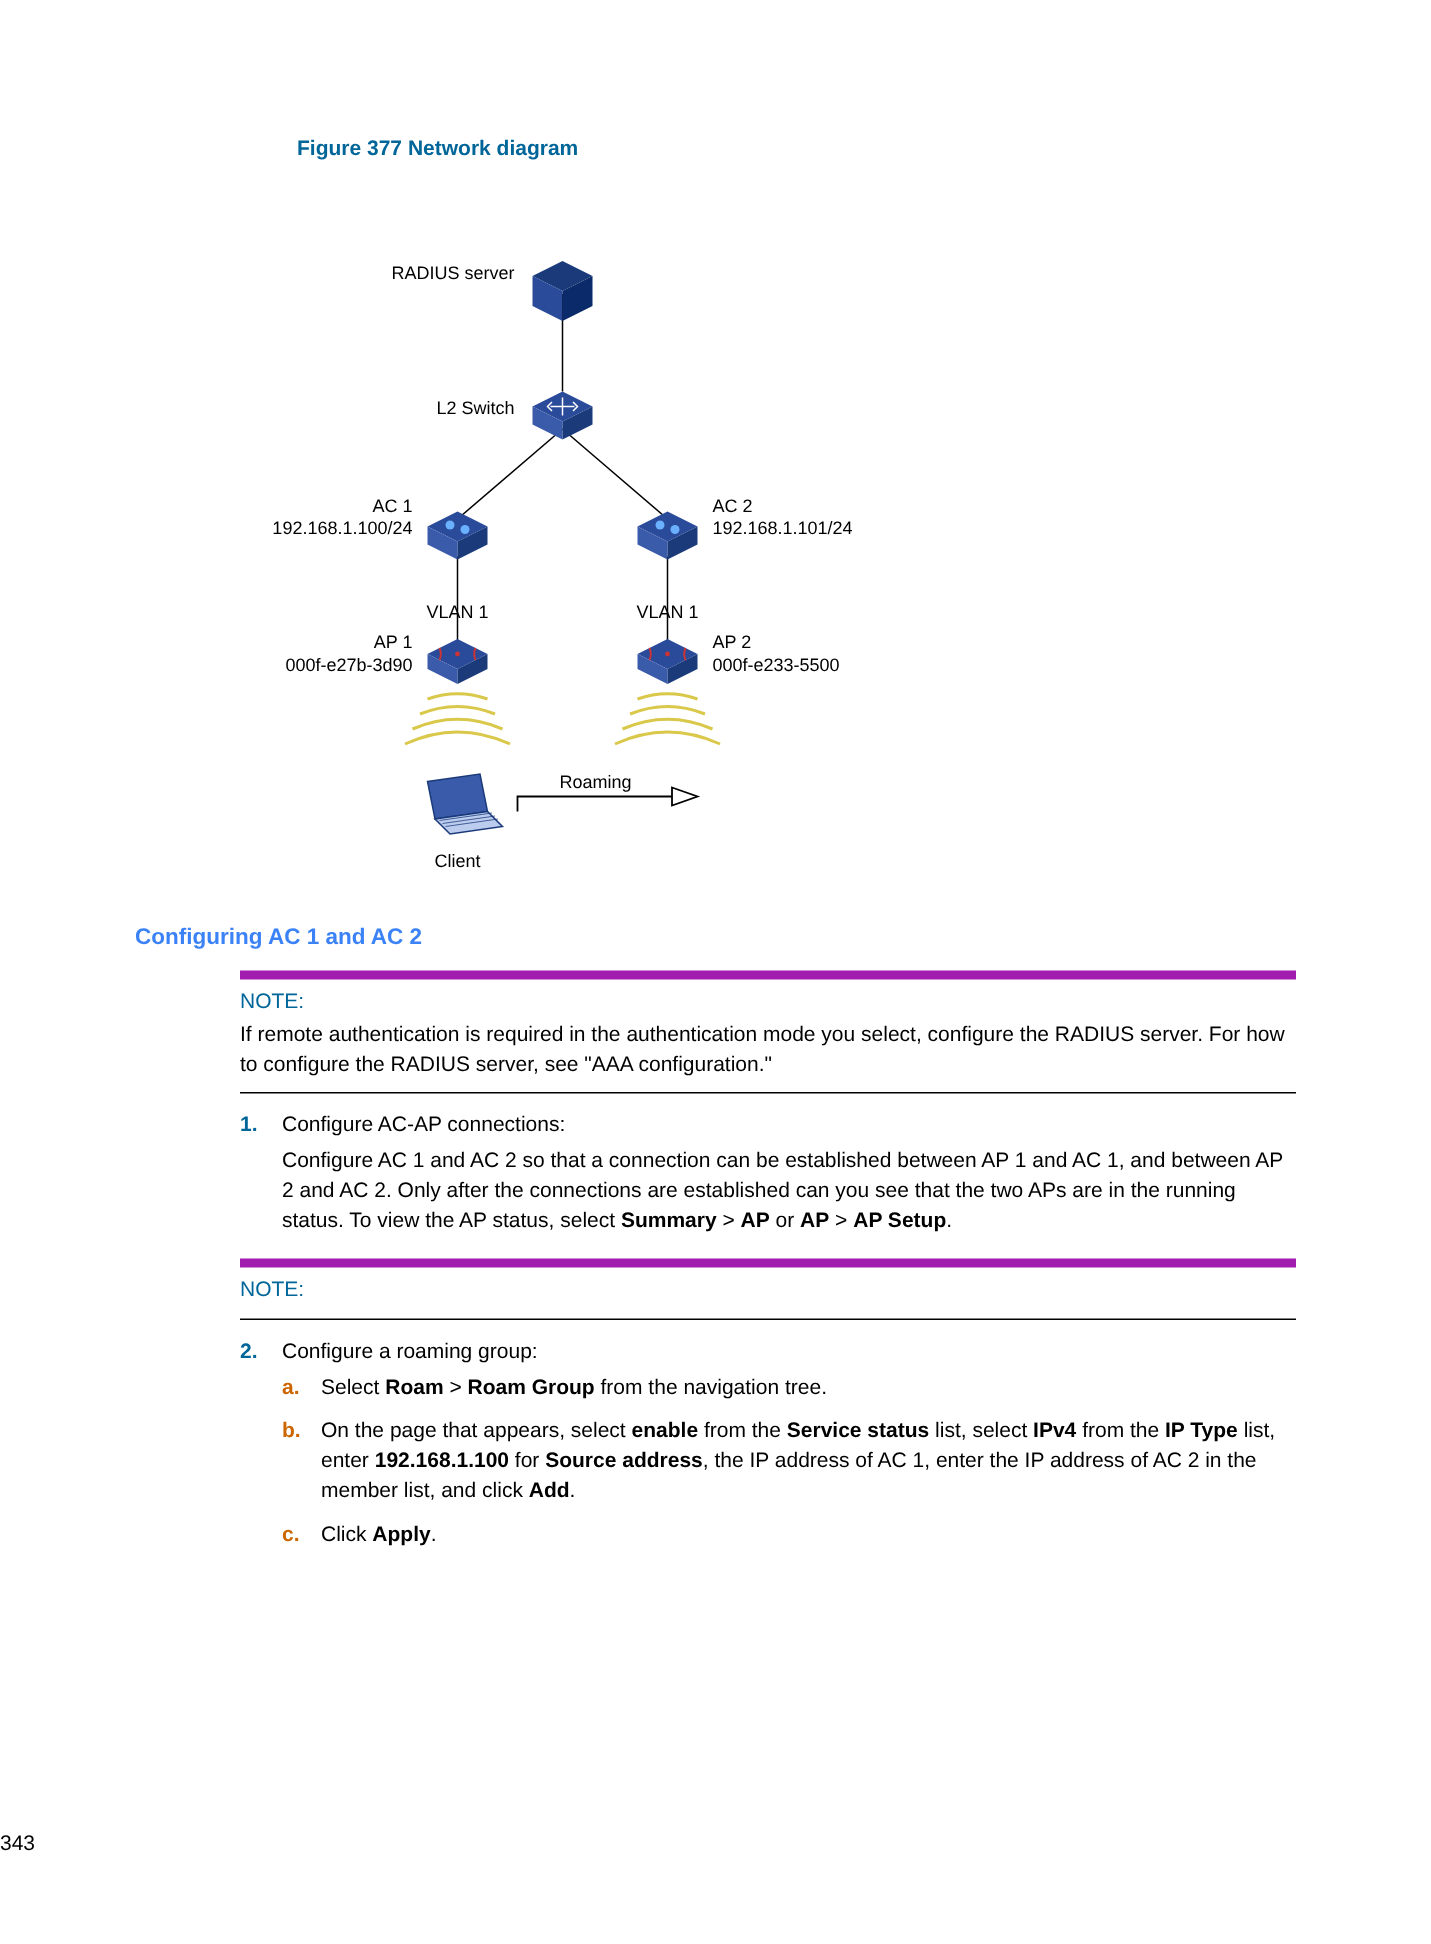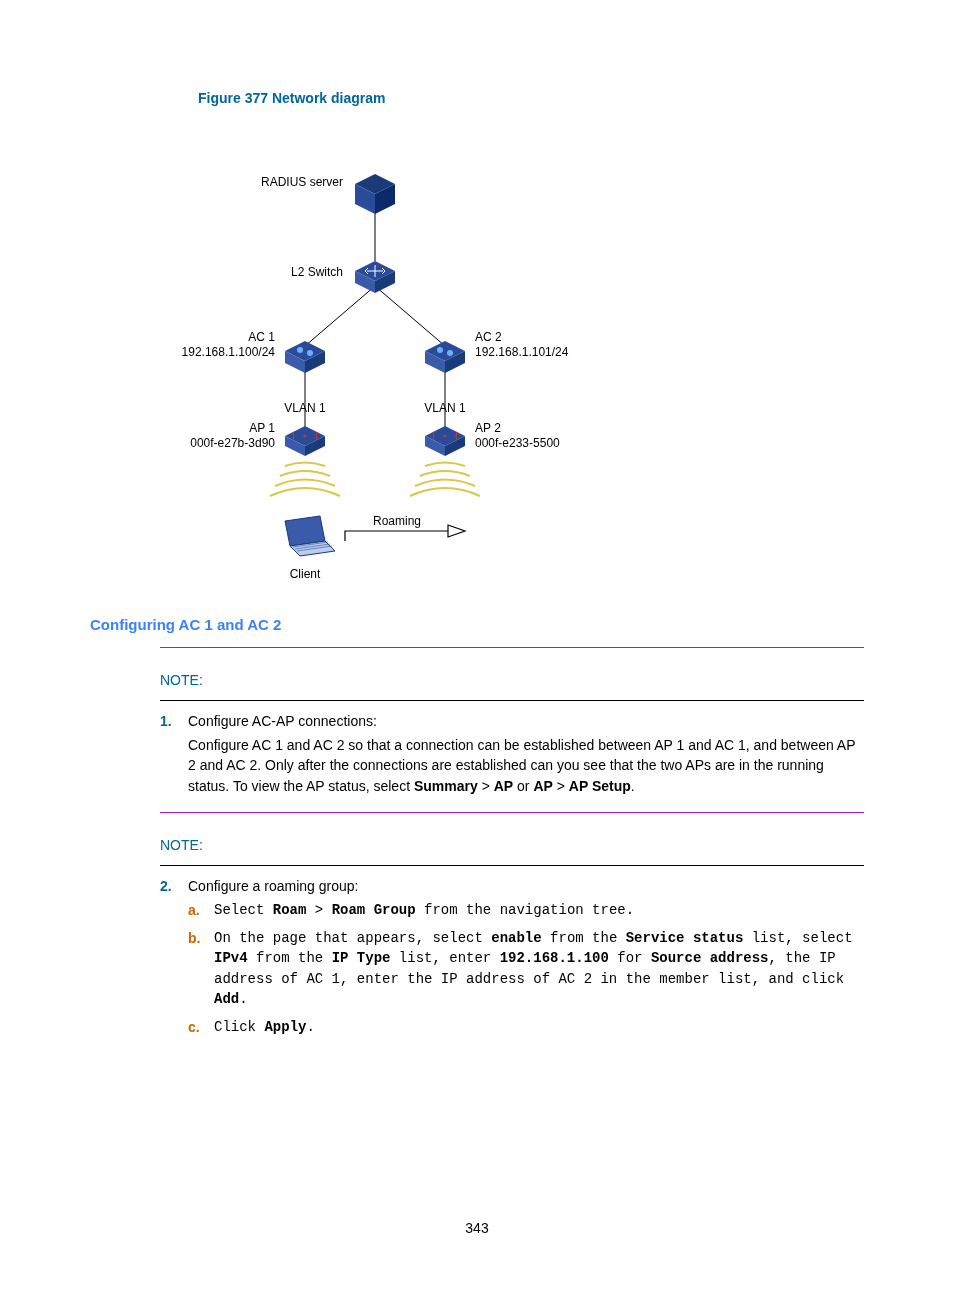--- a/index.html
+++ b/index.html
@@ -29,23 +29,23 @@
   }
   svg text { font-family: Arial, sans-serif; }
   .section-h {
     color: #3b82f6;
     font-weight: bold;
     font-size: 15px;
     margin: 30px 0 14px 0;
   }
   .note-block {
     margin-left: 70px;
-    border-top: 1px solid #a21caf;
+    border-top: 6px solid #a21caf;
     border-bottom: 1px solid #000;
-    padding: 24px 0 8px 0;
+    padding: 6px 0 8px 0;
     margin-top: 6px;
     margin-bottom: 12px;
   }
   .note-label {
     color: #006699;
     font-size: 14px;
     margin-bottom: 4px;
   }
   .note-text { line-height: 1.45; }
   .ol-num {
@@ -73,28 +73,27 @@
   .ol-alpha > li {
     display: flex;
     margin-bottom: 8px;
     line-height: 1.45;
   }
   .ol-alpha .a-marker {
     color: #cc6600;
     font-weight: bold;
     min-width: 26px;
   }
-  .ol-alpha .a-body { flex: 1; font-family: Liberation Mono, monospace; }
+  .ol-alpha .a-body { flex: 1; }
   b { font-weight: bold; }
   .page-num {
     position: absolute;
     bottom: 60px;
     left: 0;
     width: 100%;
-    text-align: center;
     font-size: 14px;
   }
 </style>
 </head>
 <body>
 
 <div class="page">
 
   <div class="fig-title">Figure 377 Network diagram</div>
 
@@ -203,20 +202,21 @@
       <path d="M185 425 L185 415 L290 415"></path>
       <polygon points="288,409 305,415 288,421" fill="#fff" stroke="#000"></polygon>
     </g>
     <text x="237" y="409" text-anchor="middle" font-size="12">Roaming</text>
   </svg>
 
   <div class="section-h">Configuring AC 1 and AC 2</div>
 
   <div class="note-block">
     <div class="note-label">NOTE:</div>
+    <div class="note-text">If remote authentication is required in the authentication mode you select, configure the RADIUS server. For how to configure the RADIUS server, see "AAA configuration."</div>
   </div>
 
   <ol class="ol-num">
     <li>
       <span class="marker">1.</span>
       <div class="body-wrap">
         <div class="li-title">Configure AC-AP connections:</div>
         <div class="li-para">
           <span>Configure AC 1 and AC 2 so that a connection can be established between AP 1 and AC 1, and between AP 2 and AC 2. Only after the connections are established can you see that the two APs are in the running status. To view the AP status, select </span><b>Summary</b><span> &gt; </span><b>AP</b><span> or </span><b>AP</b><span> &gt; </span><b>AP Setup</b><span>.</span>
         </div>

